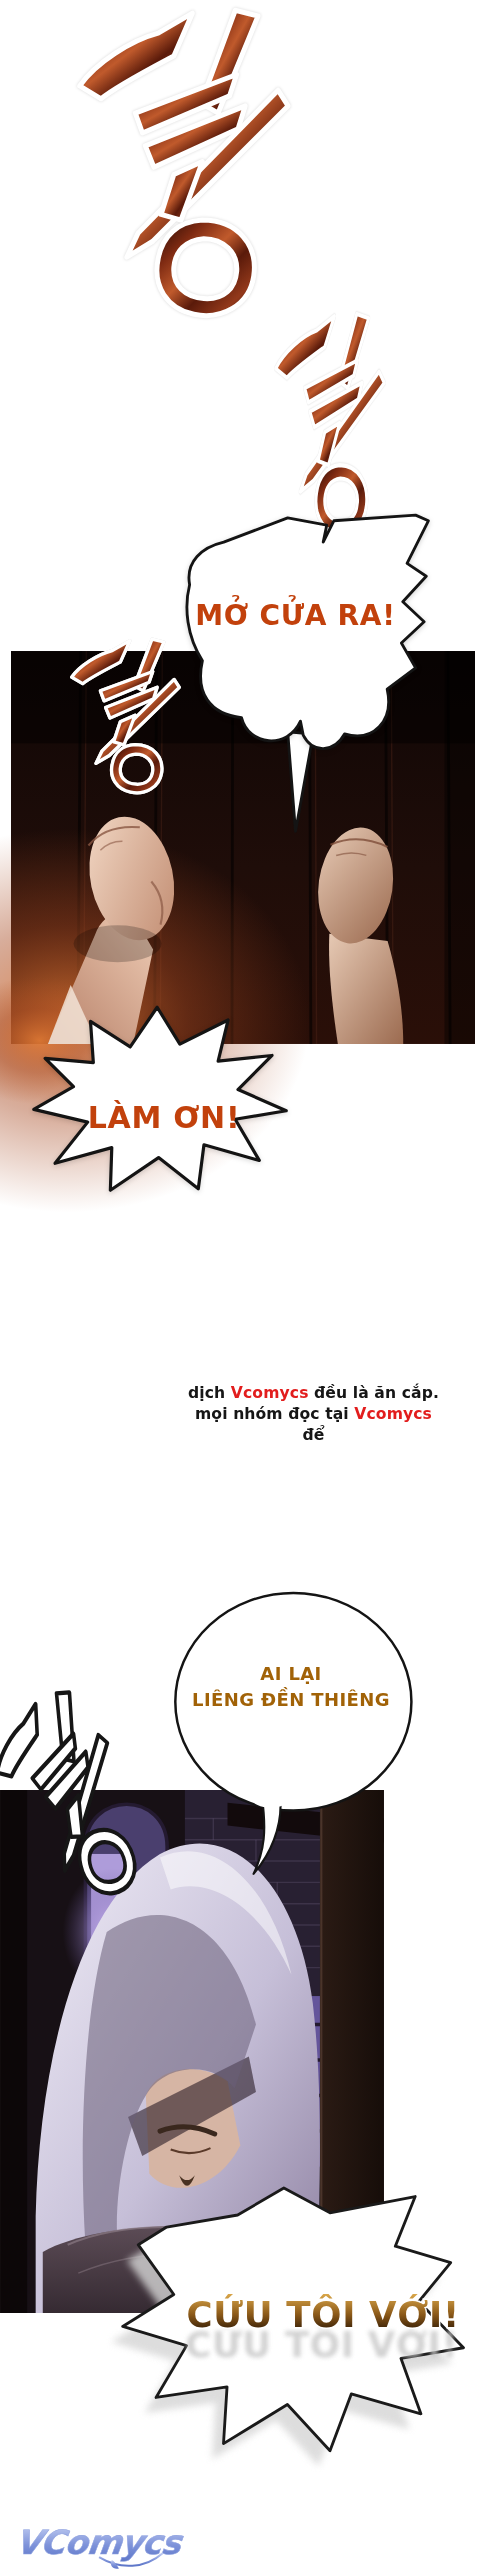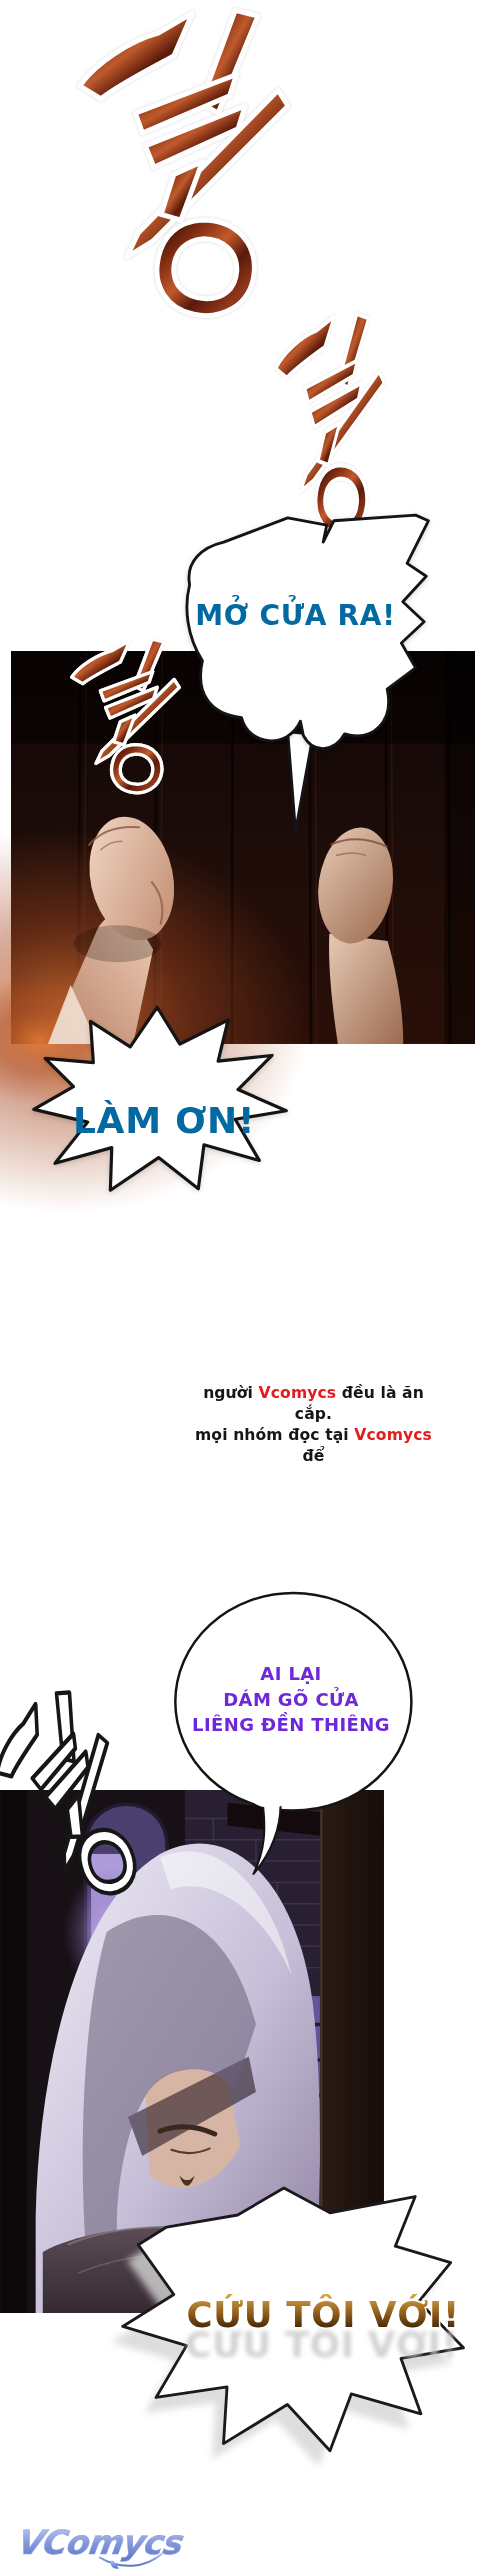--- a/index.html
+++ b/index.html
@@ -9,28 +9,28 @@
   }
   .abs{position:absolute;}
   svg{display:block;overflow:visible;}
 
   
   .sfx-red use{filter:drop-shadow(0 0 2px #d8d8d8);}
   .sfx-d{transform:rotate(-22deg);}
 
   
   .bubble-text{
-    position:absolute;color:#0369a1;font-weight:bold;text-align:center;
+    position:absolute;color:#c2410c;font-weight:bold;text-align:center;
     letter-spacing:0.7px;white-space:nowrap;
   }
   .open-door-text{left:182px;top:599px;width:227px;font-size:28px;}
-  .please-text{left:43px;top:1100px;width:242px;font-size:36px;}
+  .please-text{left:43px;top:1100px;width:242px;font-size:30px;}
   .who-dares-text{
     left:181px;top:1661px;width:220px;font-size:18px;line-height:25.6px;
-    font-weight:bold;color:#6d28d9;text-align:center;letter-spacing:0.4px;
+    font-weight:bold;color:#a16207;text-align:center;letter-spacing:0.4px;
   }
 
   
   .credits{
     position:absolute;left:185px;top:1383px;width:257px;
     font-size:15.6px;line-height:21px;font-weight:bold;color:#161616;
     text-align:center;letter-spacing:0.1px;
   }
   .credits .red{color:#e21d1d;}
 
@@ -186,32 +186,31 @@
     <path d="M12 108 C6 75 30 55 60 48 L150 14 L205 24 L200 48 L215 18 L330 10 L348 18 L318 78 L345 96 L312 132 L342 160 L310 190 L330 225 L290 255 C300 300 270 330 230 318 C215 345 185 345 172 320 L168 300 C150 340 95 335 85 295 C40 290 20 260 30 215 C8 180 4 140 12 108 Z" fill="#ffffff" stroke="#141414" stroke-width="4" stroke-linejoin="round" style="filter:drop-shadow(0 2px 4px rgba(0,0,0,0.18))"></path>
   </svg>
   <div class="bubble-text open-door-text" style="z-index:5;">MỞ CỬA RA!</div>
 
   <svg class="abs" style="left:25px;top:1003px;z-index:4;" width="270" height="195" viewBox="0 0 380 275">
     <path d="M12 150 L68 118 L28 78 L96 84 L92 26 L148 62 L186 6 L218 58 L286 24 L272 82 L348 74 L300 122 L368 152 L296 164 L330 222 L252 200 L244 262 L188 218 L120 264 L122 204 L42 226 L88 168 Z" fill="#ffffff" stroke="#141414" stroke-width="4.5" stroke-linejoin="round" style="filter:drop-shadow(0 2px 4px rgba(0,0,0,0.15))"></path>
   </svg>
   <div class="bubble-text please-text" style="z-index:5;">LÀM ƠN!</div>
 
   <div class="credits">
-      <div><span>người </span><span class="red">Vcomycs</span><span> đều là ăn cắp.</span></div>
+      <div><span>dịch </span><span class="red">Vcomycs</span><span> đều là ăn cắp.</span></div>
       <div><span>mọi nhóm đọc tại </span><span class="red">Vcomycs</span><span> để</span></div>
     </div>
 
   <svg class="abs" style="left:171px;top:1588px;z-index:5;" width="249" height="293" viewBox="0 0 350 412">
     <ellipse cx="172" cy="160" rx="166" ry="153" fill="#ffffff" stroke="#141414" stroke-width="3.5"></ellipse>
     <path d="M128 296 C134 340 132 368 116 402 C142 372 154 336 154 306 Z" fill="#ffffff" stroke="#141414" stroke-width="3" stroke-linejoin="round"></path>
     <ellipse cx="140" cy="296" rx="26" ry="13" fill="#ffffff"></ellipse>
   </svg>
   <div class="who-dares-text abs" style="z-index:6;">
     <div>AI LẠI</div>
-    <div>DÁM GÕ CỬA</div>
     <div>LIÊNG ĐỀN THIÊNG</div>
   </div>
 
   <svg class="abs" style="left:0;top:1790px;" width="384" height="523" viewBox="0 0 540 736">
     <rect x="0" y="0" width="540" height="736" fill="#171015"></rect>
     <rect x="0" y="0" width="38" height="736" fill="#0c0708"></rect>
 
     <rect x="260" y="0" width="200" height="400" fill="#2c2337" opacity="0.85"></rect>
     <g stroke="#b4a0d2" stroke-opacity="0.15" stroke-width="2">
       <line x1="260" y1="40" x2="460" y2="40"></line>

